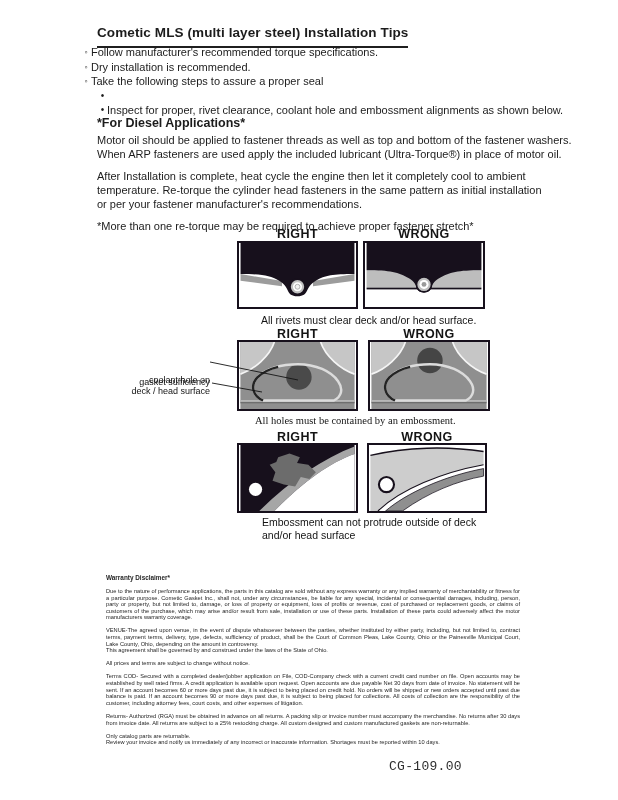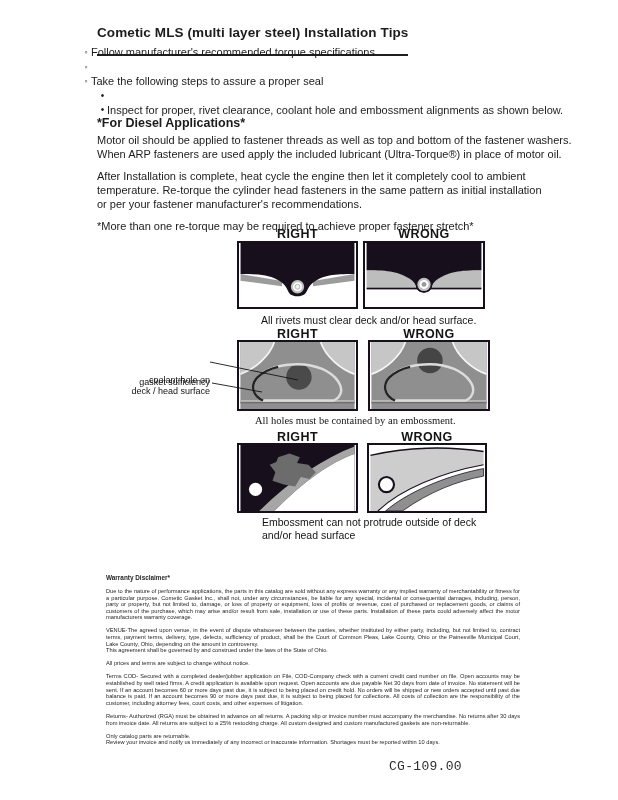--- a/index.html
+++ b/index.html
@@ -6,21 +6,21 @@
   *{box-sizing:border-box;}
   .page{
     position:relative;width:618px;height:800px;background:#ffffff;overflow:hidden;
     font-family:"Liberation Sans",sans-serif;color:#1c1c1c;
   }
   .abs{position:absolute;}
   .pre{white-space:pre-line;}
 
   .title{
     left:97px;top:25px;font-size:13.5px;font-weight:bold;letter-spacing:.1px;
-    border-bottom:2px solid #1f1f1f;padding-bottom:14px;display:inline-block;
+    border-bottom:2px solid #1f1f1f;padding-bottom:6px;display:inline-block;
   }
 
   .tips{left:81px;top:45px;font-size:11px;}
   .tip-row{display:flex;line-height:14.6px;}
   .tip-row .marker{width:10px;text-align:center;font-size:9px;flex:none;}
   .tip-sub{margin-left:17px;}
   .tip-sub .marker{font-size:10px;width:9px;}
 
   .diesel-heading{left:97px;top:116px;font-size:12.5px;font-weight:bold;}
   .diesel-paras{left:97px;top:133px;width:480px;font-size:11px;line-height:14px;}
@@ -45,20 +45,21 @@
 
   <div class="abs title">Cometic MLS (multi layer steel) Installation Tips</div>
 
   <div class="abs tips">
     <div class="tip-row">
       <span class="marker">◦</span>
       <span>Follow manufacturer's recommended torque specifications.</span>
     </div>
     <div class="tip-row">
       <span class="marker">◦</span>
+      <span>Dry installation is recommended.</span>
     </div>
     <div class="tip-row">
       <span class="marker">◦</span>
       <span>Take the following steps to assure a proper seal</span>
     </div>
     <div class="tip-row tip-sub">
       <span class="marker">•</span>
     </div>
     <div class="tip-row tip-sub">
       <span class="marker">•</span>

